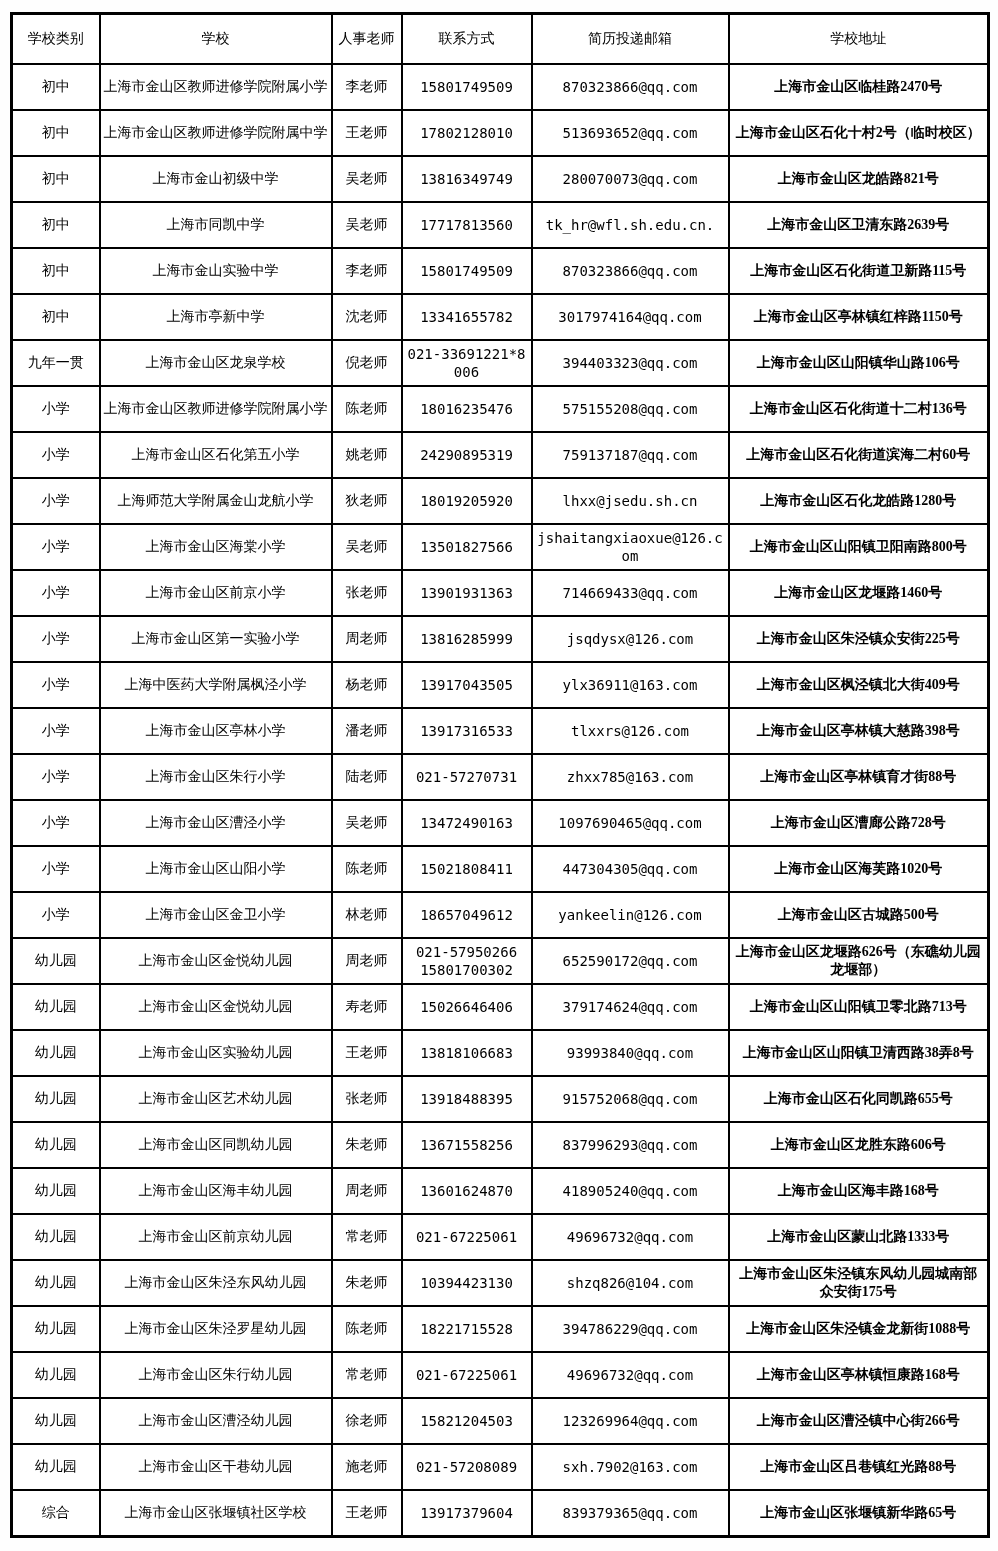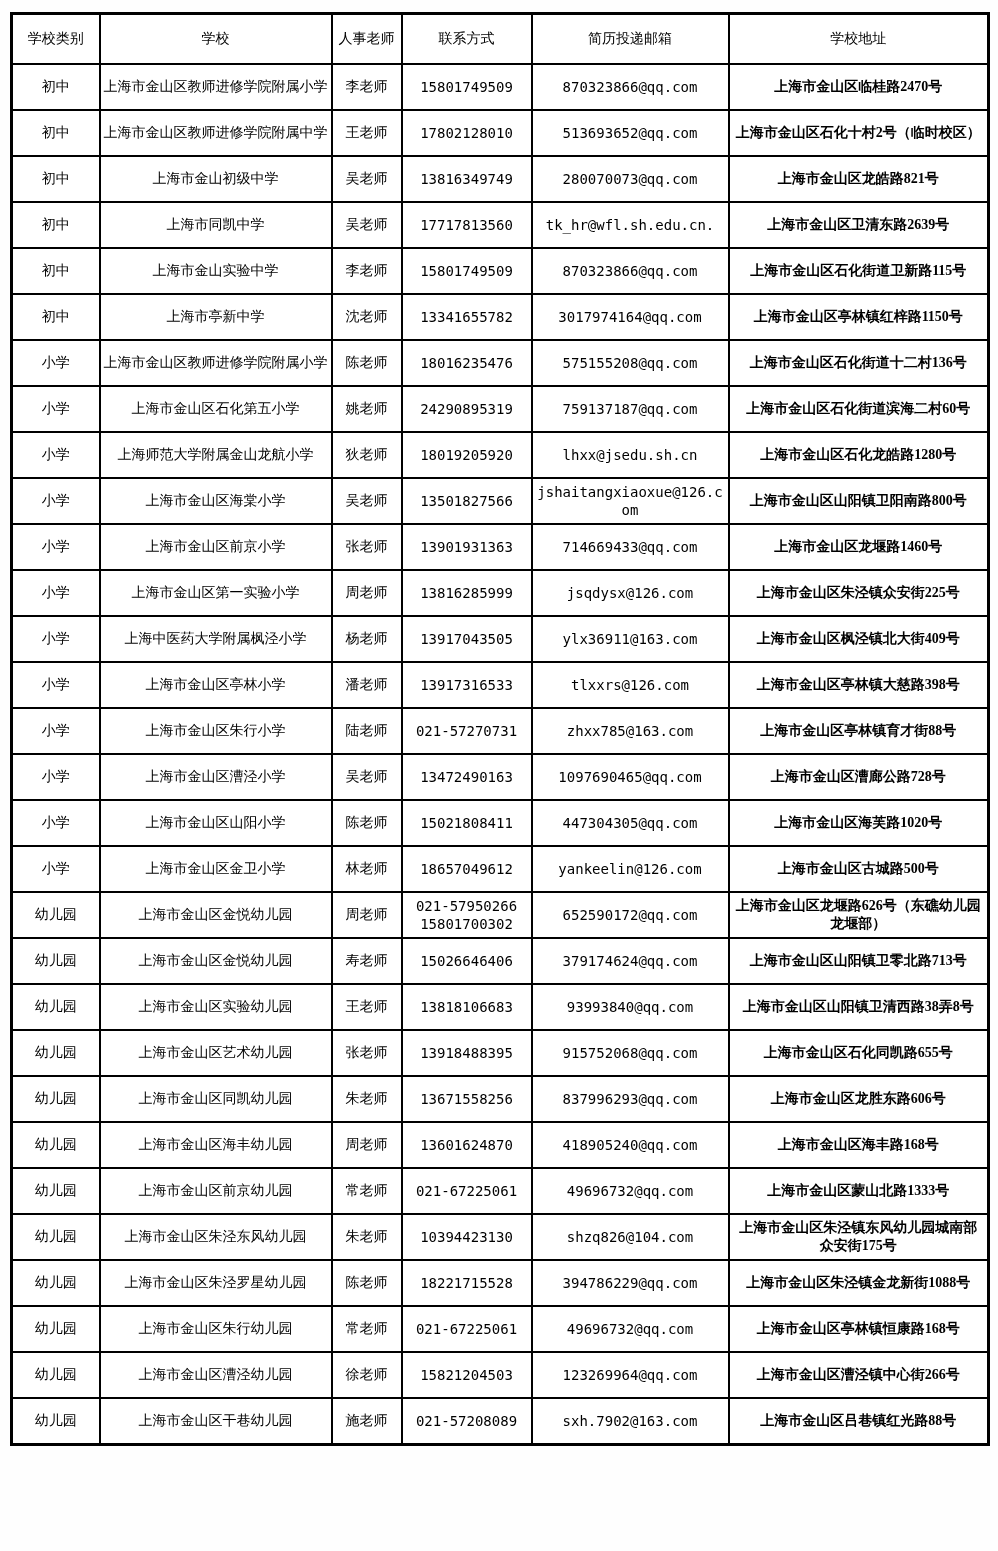--- a/index.html
+++ b/index.html
@@ -125,20 +125,28 @@
 
   <tr>
     <td class="c-cat">初中</td>
     <td class="c-school">上海市亭新中学</td>
     <td class="c-teacher">沈老师</td>
     <td class="c-phone">13341655782</td>
     <td class="c-email">3017974164@qq.com</td>
     <td class="c-address">上海市金山区亭林镇红梓路1150号</td>
   </tr>
 
+  <tr>
+    <td class="c-cat">九年一贯</td>
+    <td class="c-school">上海市金山区龙泉学校</td>
+    <td class="c-teacher">倪老师</td>
+    <td class="c-phone">021-33691221*8006</td>
+    <td class="c-email">394403323@qq.com</td>
+    <td class="c-address">上海市金山区山阳镇华山路106号</td>
+  </tr>
 
   <tr>
     <td class="c-cat">小学</td>
     <td class="c-school">上海市金山区教师进修学院附属小学</td>
     <td class="c-teacher">陈老师</td>
     <td class="c-phone">18016235476</td>
     <td class="c-email">575155208@qq.com</td>
     <td class="c-address">上海市金山区石化街道十二村136号</td>
   </tr>
 
@@ -343,15 +351,23 @@
 
   <tr>
     <td class="c-cat">幼儿园</td>
     <td class="c-school">上海市金山区干巷幼儿园</td>
     <td class="c-teacher">施老师</td>
     <td class="c-phone">021-57208089</td>
     <td class="c-email">sxh.7902@163.com</td>
     <td class="c-address">上海市金山区吕巷镇红光路88号</td>
   </tr>
 
+  <tr>
+    <td class="c-cat">综合</td>
+    <td class="c-school">上海市金山区张堰镇社区学校</td>
+    <td class="c-teacher">王老师</td>
+    <td class="c-phone">13917379604</td>
+    <td class="c-email">839379365@qq.com</td>
+    <td class="c-address">上海市金山区张堰镇新华路65号</td>
+  </tr>
 </tbody>
   </table>
 </div>
 
 </body></html>

